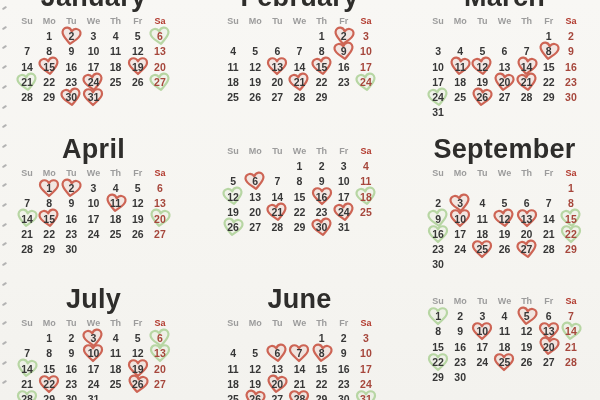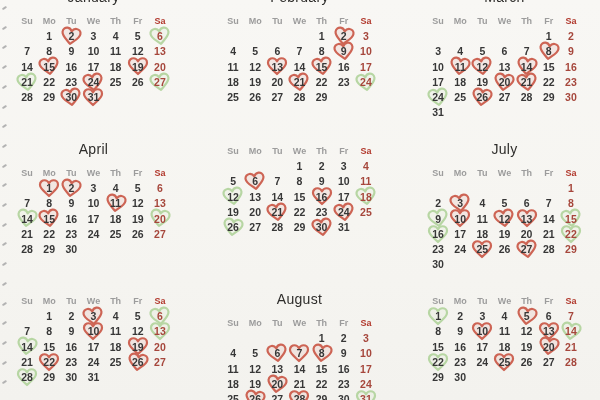--- a/index.html
+++ b/index.html
@@ -9,21 +9,21 @@
     font-family:"Liberation Sans", sans-serif;
   }
   .binding { position:absolute; left:0; top:0; width:12px; height:400px; }
   .mark {
     position:absolute; left:2px; width:5px; height:2px;
     background:#b3b3b3; border-radius:1px; transform:rotate(-32deg);
   }
   .month { position:absolute; width:155px; }
   .month-title {
     margin:0; height:22px; line-height:22px; text-align:center;
-    font-size:14px; font-weight:400; color:#2e2d2b; letter-spacing:.3px;
+    font-size:27px; font-weight:700; color:#2e2d2b; letter-spacing:.3px;
   }
   .grid { margin-top:6px; display:grid; grid-template-columns:repeat(7,1fr); }
   .wd {
     height:15px; line-height:15px; text-align:center;
     font-size:9px; font-weight:700; color:#9c9c9c;
   }
   .wd.sa { color:#b23a2e; }
   .day {
     position:relative; height:15.3px; line-height:15.3px; text-align:center;
     font-size:10.5px; font-weight:700; color:#373737;
@@ -355,21 +355,21 @@
           <div class="day"><span class="num">27</span></div>
           <div class="day"><span class="num">28</span></div>
           <div class="day"><span class="num">29</span></div>
           <div class="day"><svg viewBox="0 0 22 20" class="heart" style="transform: translate(-50%, -53%) rotate(-8deg);">
               <path d="M11 18 C6.5 13.5 1.5 10.5 1.5 6.2 C1.5 3 4 1.4 6.2 1.4 C8.3 1.4 10 2.6 11 4.6 C12 2.6 13.7 1.4 15.8 1.4 C18 1.4 20.5 3 20.5 6.2 C20.5 10.5 15.5 13.5 11 18 Z" fill="#cd6454" fill-opacity="0.10" stroke="#cd6454" stroke-width="2.3" stroke-linejoin="round"></path>
             </svg><span class="num">30</span></div>
           <div class="day"><span class="num">31</span></div>
         </div>
       </section>
       <section class="month" style="left: 427px; top: 138px;">
-        <h2 class="month-title">July</h2>
+        <h2 class="month-title">September</h2>
         <div class="grid">
           <div class="wd">Su</div>
           <div class="wd">Mo</div>
           <div class="wd">Tu</div>
           <div class="wd">We</div>
           <div class="wd">Th</div>
           <div class="wd">Fr</div>
           <div class="wd sa">Sa</div>
           <div class="day"></div>
           <div class="day"></div>
@@ -423,20 +423,21 @@
           <div class="day"><span class="num">26</span></div>
           <div class="day"><svg viewBox="0 0 22 20" class="heart" style="transform: translate(-50%, -53%) rotate(-8deg);">
               <path d="M11 18 C6.5 13.5 1.5 10.5 1.5 6.2 C1.5 3 4 1.4 6.2 1.4 C8.3 1.4 10 2.6 11 4.6 C12 2.6 13.7 1.4 15.8 1.4 C18 1.4 20.5 3 20.5 6.2 C20.5 10.5 15.5 13.5 11 18 Z" fill="#cd6454" fill-opacity="0.10" stroke="#cd6454" stroke-width="2.3" stroke-linejoin="round"></path>
             </svg><span class="num">27</span></div>
           <div class="day"><span class="num">28</span></div>
           <div class="day sat"><span class="num">29</span></div>
           <div class="day"><span class="num">30</span></div>
         </div>
       </section>
       <section class="month" style="left: 16px; top: 288px;">
+        <h2 class="month-title">July</h2>
         <div class="grid">
           <div class="wd">Su</div>
           <div class="wd">Mo</div>
           <div class="wd">Tu</div>
           <div class="wd">We</div>
           <div class="wd">Th</div>
           <div class="wd">Fr</div>
           <div class="wd sa">Sa</div>
           <div class="day"></div>
           <div class="day"><span class="num">1</span></div>
@@ -484,21 +485,21 @@
           <div class="day sat"><span class="num">27</span></div>
           <div class="day"><svg viewBox="0 0 22 20" class="heart" style="transform: translate(-50%, -53%) rotate(0deg);">
               <path d="M11 18 C6.5 13.5 1.5 10.5 1.5 6.2 C1.5 3 4 1.4 6.2 1.4 C8.3 1.4 10 2.6 11 4.6 C12 2.6 13.7 1.4 15.8 1.4 C18 1.4 20.5 3 20.5 6.2 C20.5 10.5 15.5 13.5 11 18 Z" fill="#b7d6a3" fill-opacity="0.10" stroke="#b7d6a3" stroke-width="2.3" stroke-linejoin="round"></path>
             </svg><span class="num">28</span></div>
           <div class="day"><span class="num">29</span></div>
           <div class="day"><span class="num">30</span></div>
           <div class="day"><span class="num">31</span></div>
         </div>
       </section>
       <section class="month" style="left: 222px; top: 288px;">
-        <h2 class="month-title">August</h2>
+        <h2 class="month-title">June</h2>
         <div class="grid">
           <div class="wd">Su</div>
           <div class="wd">Mo</div>
           <div class="wd">Tu</div>
           <div class="wd">We</div>
           <div class="wd">Th</div>
           <div class="wd">Fr</div>
           <div class="wd sa">Sa</div>
           <div class="day"></div>
           <div class="day"></div>

